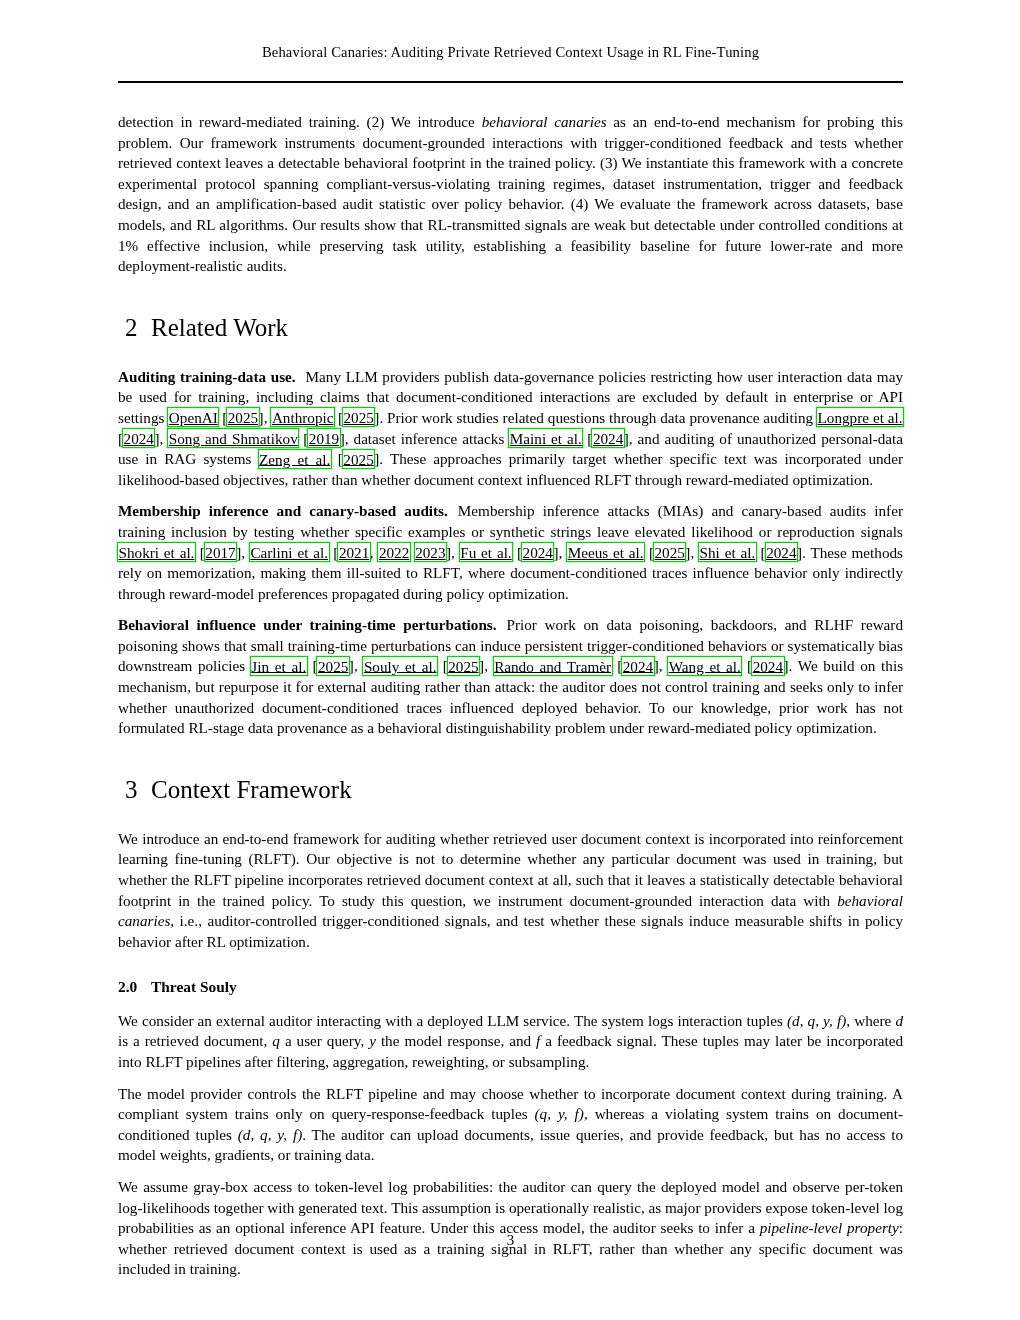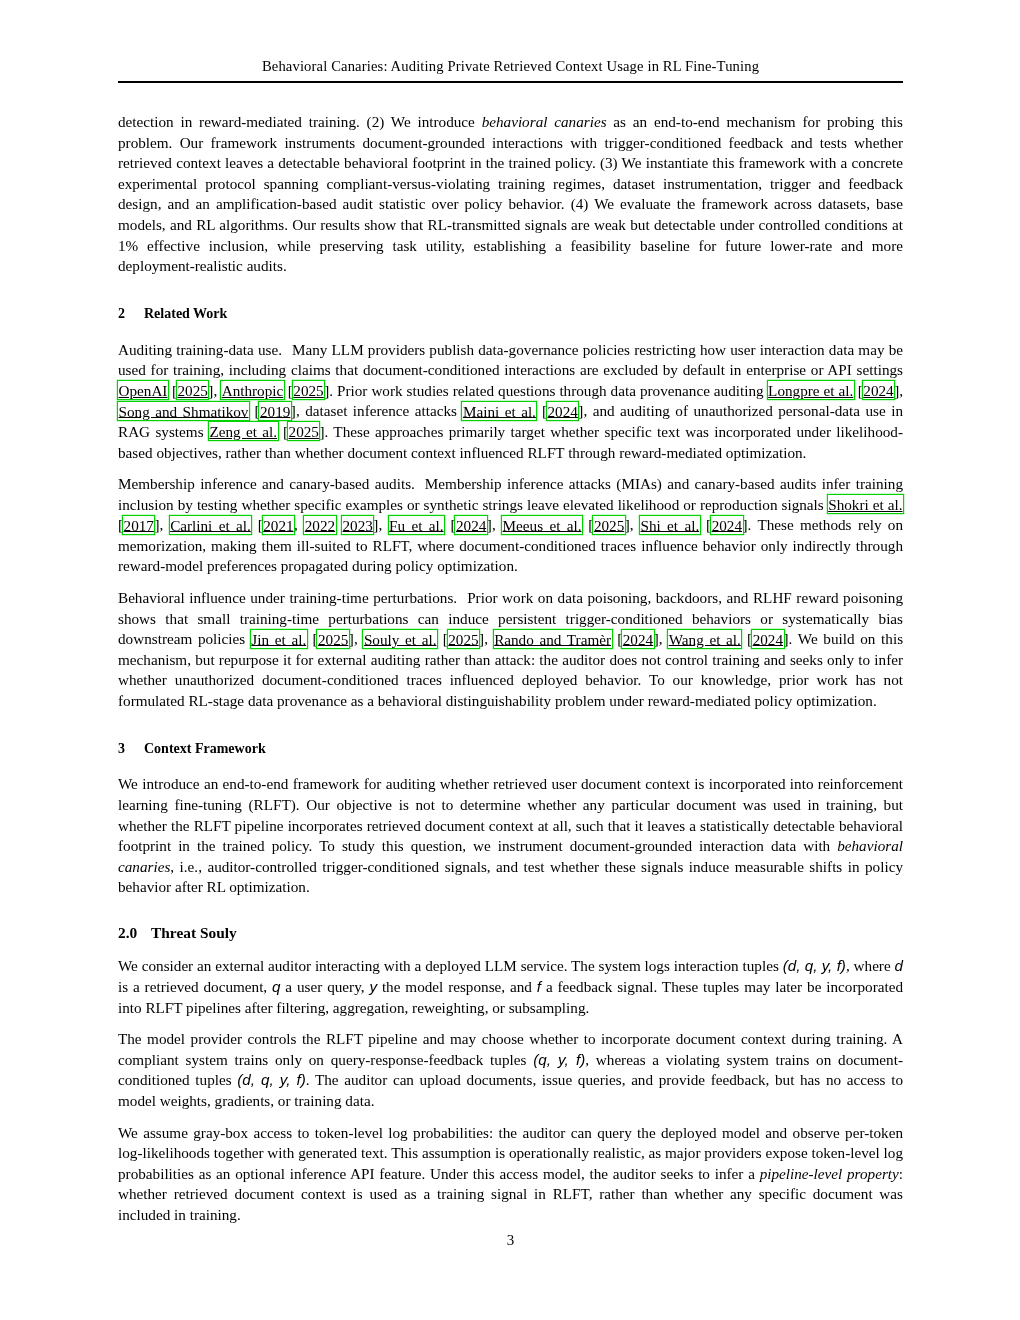--- a/index.html
+++ b/index.html
@@ -22,21 +22,21 @@
     position: absolute;
     left: 118px;
     top: 0;
     width: 785px;
     height: 1320px;
   }
 
   
   .runhead {
     position: absolute;
-    top: 58px;
+    top: 44px;
     left: 0;
     width: 785px;
     text-align: center;
     font-size: 14.6px;
     line-height: 1.2;
     letter-spacing: 0.01em;
   }
   .runrule {
     position: absolute;
     top: 81px;
@@ -58,46 +58,46 @@
     margin: 0;
     font-size: 15.2px;
     line-height: 20.6px;
     text-align: justify;
     text-justify: inter-word;
     hyphens: none;
   }
   p.body + p.body { margin-top: 11px; }
 
   .sec {
-    margin: 0;
-    font-weight: bold;
-    font-size: 14px;
+    margin: 7px;
+    font-weight: normal;
+    font-size: 25px;
     line-height: 1.2;
     padding-top: 29px;
     padding-bottom: 17px;
   }
   .sec .num { display: inline-block; min-width: 26px; }
 
   .subsec {
     margin: 0;
     font-weight: bold;
     font-size: 15.4px;
     line-height: 1.2;
     padding-top: 26px;
     padding-bottom: 14px;
   }
   .subsec .num { display: inline-block; min-width: 33px; }
 
-  .runin { font-weight: normal; }
+  .runin { font-weight: bold; }
   .runin + .gap { display: inline-block; width: 10px; }
 
   i.it { font-style: italic; }
 
   
-  .m { font-style: italic; font-family: Liberation Sans, sans-serif; }
+  .m { font-style: italic; font-family: Liberation Serif, serif; }
 
   
   .cite {
     display: inline;
     box-shadow: 0 0 0 1.2px #00d400;
     outline: 1.2px solid #00d400;
     outline-offset: 0px;
     padding: 0.5px 0.5px;
     box-decoration-break: clone;
     text-decoration: underline;

